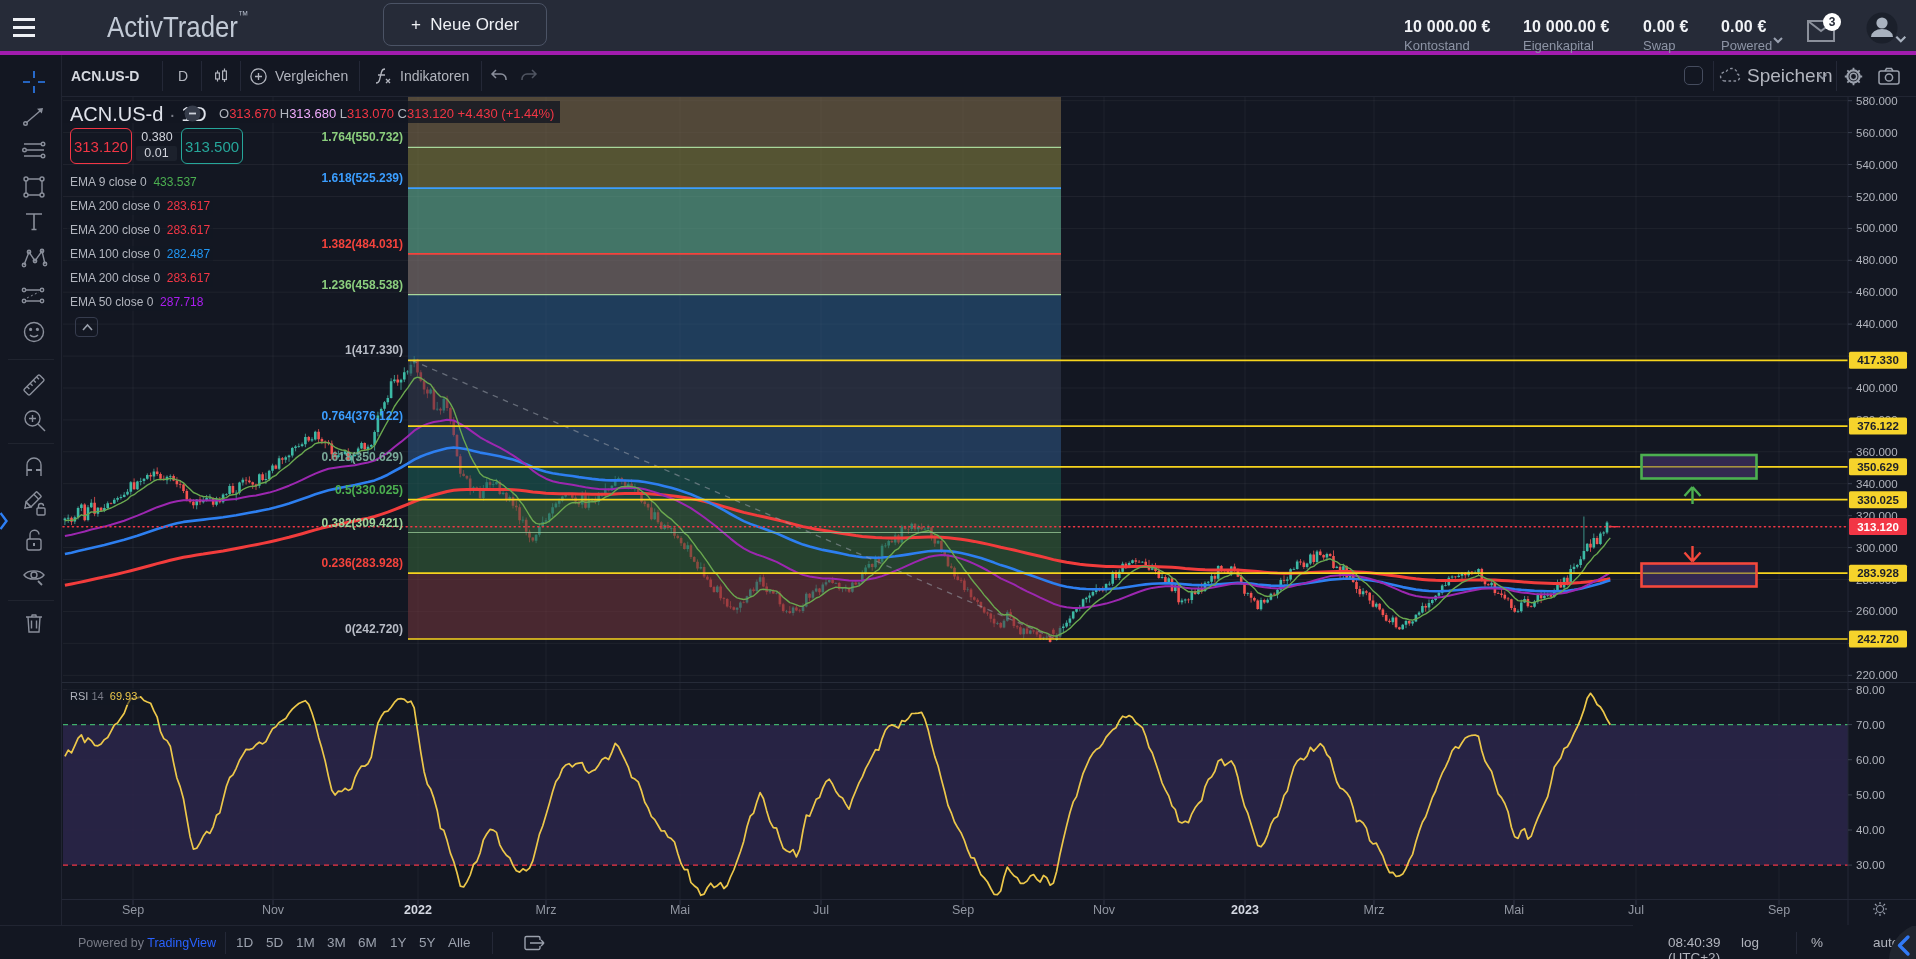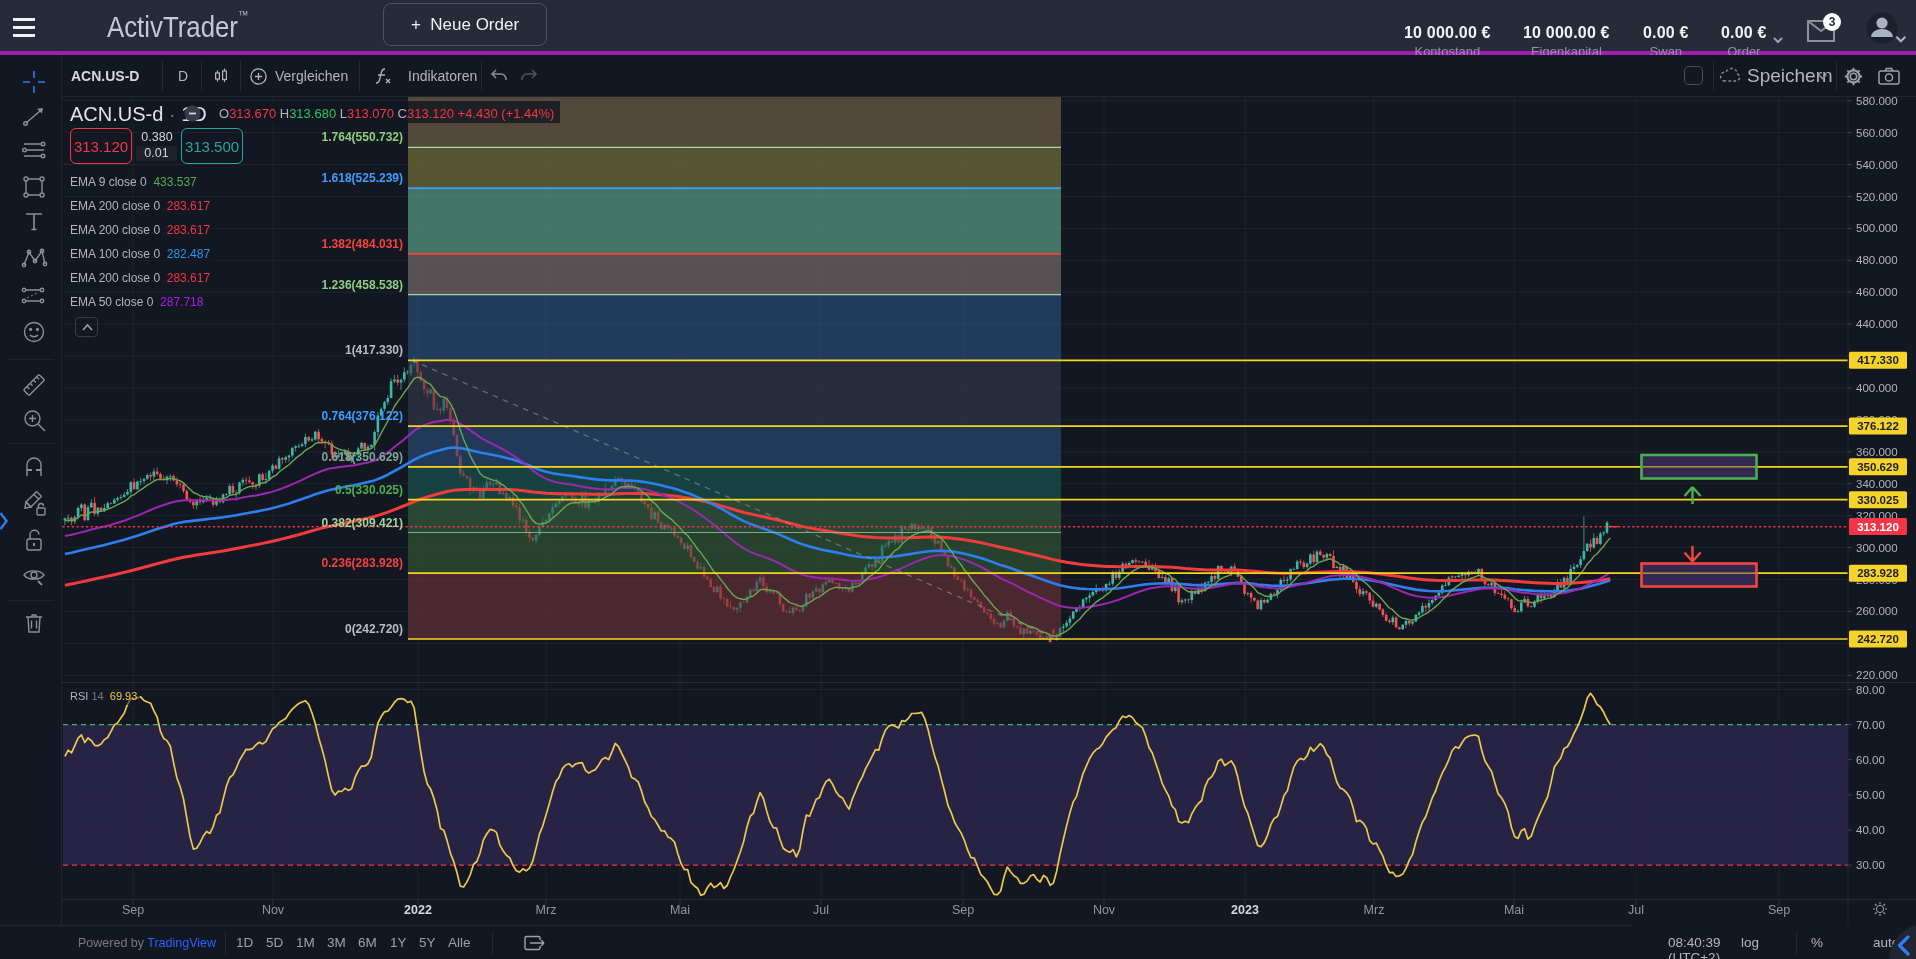--- a/index.html
+++ b/index.html
@@ -5,21 +5,21 @@
  font-family:"Liberation Sans",sans-serif;position:relative}
 .abs{position:absolute}
 #appbar{left:0;top:0;width:1916px;height:55px;background:#262b38;border-bottom:4px solid #a21caf}
 #toolbar{left:62px;top:55px;width:1854px;height:42px;background:#131722;border-bottom:1px solid #212532}
 #leftcol{left:0;top:55px;width:62px;height:870px;background:#131722;border-right:1px solid #212532}
 #bottombar{left:0;top:925px;width:1633px;height:34px;background:#131722;border-top:1px solid #212532}
 .tsep{position:absolute;top:6px;height:30px;width:1px;background:#242837}
 .ttext{position:absolute;top:0;height:42px;line-height:42px;color:#b2b5be;font-size:14px}
 .num{font-size:16px;color:#f1f3f6;font-weight:bold;letter-spacing:0.2px}
 .lbl{font-size:13px;color:#8d94a5;margin-top:2px}
-.acct{position:absolute;top:24px;text-align:center}
+.acct{position:absolute;top:18px;text-align:left}
 .legrow{position:absolute;color:#b2b5be;font-size:12px;background:rgba(19,23,34,0.55);padding:0 3px;line-height:17px}
 .fiblabel{font-weight:bold;font-size:12px}
 </style></head><body>
 <svg class="abs" style="left:0;top:0" width="1916" height="959">
     <defs>
       <clipPath id="cp">
         <rect x="63" y="97" width="1785" height="585"></rect>
       </clipPath>
       <clipPath id="cr">
         <rect x="63" y="683" width="1785" height="216"></rect>
@@ -248,21 +248,21 @@
  <div class="acct" style="left:1523px">
       <div class="num">10 000.00 €</div>
       <div class="lbl">Eigenkapital</div>
     </div>
  <div class="acct" style="left:1643px">
       <div class="num">0.00 €</div>
       <div class="lbl">Swap</div>
     </div>
  <div class="acct" style="left:1721px">
       <div class="num">0.00 €</div>
-      <div class="lbl">Order</div>
+      <div class="lbl">Powered</div>
     </div>
  <svg class="abs" style="left:1772px;top:36px" width="12" height="8">
       <path d="M2 2l4 4 4-4" stroke="#9aa1b0" stroke-width="2" fill="none"></path>
     </svg>
  <svg class="abs" style="left:1806px;top:12px" width="36" height="32">
   <rect x="2" y="9" width="26" height="20" fill="none" stroke="#8b909b" stroke-width="2"></rect>
   <path d="M2 9l13 10 13-10" fill="none" stroke="#8b909b" stroke-width="2"></path>
   <circle cx="26" cy="10" r="9" fill="#fff"></circle>
   <text x="26" y="14" font-size="12" font-weight="bold" fill="#262b38" text-anchor="middle">3</text>
     </svg>
@@ -288,21 +288,21 @@
  <svg class="abs" style="left:188px;top:13px" width="17" height="17" viewBox="0 0 17 17" stroke="#b2b5be" fill="none" stroke-width="1.3">
   <circle cx="8.5" cy="8.5" r="7.6"></circle>
       <path d="M8.5 5v7M5 8.5h7"></path>
     </svg>
  <div class="ttext" style="left:213px">Vergleichen</div>
  <div class="tsep" style="left:297px"></div>
  <svg class="abs" style="left:310px;top:12px" width="20" height="19" viewBox="0 0 20 19" stroke="#b2b5be" fill="none" stroke-width="1.3">
   <path d="M4 16c2 0 3-1 3.5-3l2-8C10 3 11 2 13 2m-7 6h7"></path>
       <path d="M14 12l4 4m0-4l-4 4"></path>
     </svg>
- <div class="ttext" style="left:346px">Indikatoren</div>
+ <div class="ttext" style="left:338px">Indikatoren</div>
  <div class="tsep" style="left:419px"></div>
  <svg class="abs" style="left:427px;top:13px" width="20" height="16" viewBox="0 0 20 16" stroke="#8a8f9c" fill="none" stroke-width="1.5">
   <path d="M7 2L3 6l4 4M3 6h9a5 5 0 0 1 5 5v1"></path>
     </svg>
  <svg class="abs" style="left:457px;top:13px" width="20" height="16" viewBox="0 0 20 16" stroke="#505562" fill="none" stroke-width="1.5">
   <path d="M13 2l4 4-4 4M17 6H8a5 5 0 0 0-5 5v1"></path>
     </svg>
  <div class="abs" style="left:1622px;top:11px;width:19px;height:19px;border:1.5px solid #454c5e;border-radius:5px"></div>
  <div class="tsep" style="left:1651px"></div>
  <svg class="abs" style="left:1657px;top:12px" width="24" height="18" viewBox="0 0 24 18" stroke="#8a8f9c" fill="none" stroke-width="1.4" stroke-dasharray="2.6 2.4">
@@ -419,21 +419,21 @@
 <div class="abs" style="left:8px;top:600px;width:46px;height:1px;background:#20242f"></div>
 <svg class="abs" style="left:0px;top:511px" width="8" height="20">
     <path d="M0.5 2l6 8-6 8" stroke="#2d7ff5" stroke-width="2.4" fill="none"></path>
   </svg>
 <div class="abs" style="left:63px;top:101px;width:497px;height:22px;background:rgba(19,23,34,0.8)"></div>
 <div class="abs" style="left:70px;top:103px;font-size:20px;color:#dfe2ea">ACN.US-d <span style="color:#787b86">·</span> 1D</div>
 <svg class="abs" style="left:184px;top:105px" width="17" height="17">
     <circle cx="8.5" cy="8.5" r="8" fill="#363c4a"></circle>
     <path d="M5 8.5h7" stroke="#cfd3dc" stroke-width="1.8"></path>
   </svg>
-<div class="abs" style="left:219px;top:106px;font-size:13px;color:#b2b5be">O<span style="color:#f23645">313.670 </span> H<span style="color:#22c55e">313.680 </span> L<span style="color:#f23645">313.070 </span> C<span style="color:#f23645">313.120  +4.430 (+1.44%)</span></div>
+<div class="abs" style="left:219px;top:106px;font-size:13px;color:#b2b5be">O<span style="color:#f23645">313.670 </span> H<span style="color:#f0abfc">313.680 </span> L<span style="color:#f23645">313.070 </span> C<span style="color:#f23645">313.120  +4.430 (+1.44%)</span></div>
 <div class="abs" style="left:70px;top:127.5px;width:62px;height:36px;border:1px solid #f23645;border-radius:6px;color:#f23645;font-size:15px;text-align:center;line-height:35px">313.120</div>
 <div class="abs" style="left:138px;top:130px;width:38px;text-align:center;font-size:12.5px;color:#d1d4dc">0.380</div>
 <div class="abs" style="left:136px;top:146px;width:41px;height:15px;background:#1c212c;border-radius:2px;text-align:center;font-size:12.5px;line-height:15px;color:#d1d4dc">0.01</div>
 <div class="abs" style="left:181px;top:127.5px;width:62px;height:36px;border:1px solid #26a69a;border-radius:6px;color:#26a69a;font-size:15px;text-align:center;line-height:35px">313.500</div>
 <div class="legrow" style="left:67px;top:174px">EMA 9 close 0 &nbsp;<span style="color:#4caf50">433.537</span></div>
 <div class="legrow" style="left:67px;top:198px">EMA 200 close 0 &nbsp;<span style="color:#f23645">283.617</span></div>
 <div class="legrow" style="left:67px;top:222px">EMA 200 close 0 &nbsp;<span style="color:#f23645">283.617</span></div>
 <div class="legrow" style="left:67px;top:246px">EMA 100 close 0 &nbsp;<span style="color:#2196f3">282.487</span></div>
 <div class="legrow" style="left:67px;top:270px">EMA 200 close 0 &nbsp;<span style="color:#f23645">283.617</span></div>
 <div class="legrow" style="left:67px;top:294px">EMA 50 close 0 &nbsp;<span style="color:#ab1df0">287.718</span></div>

